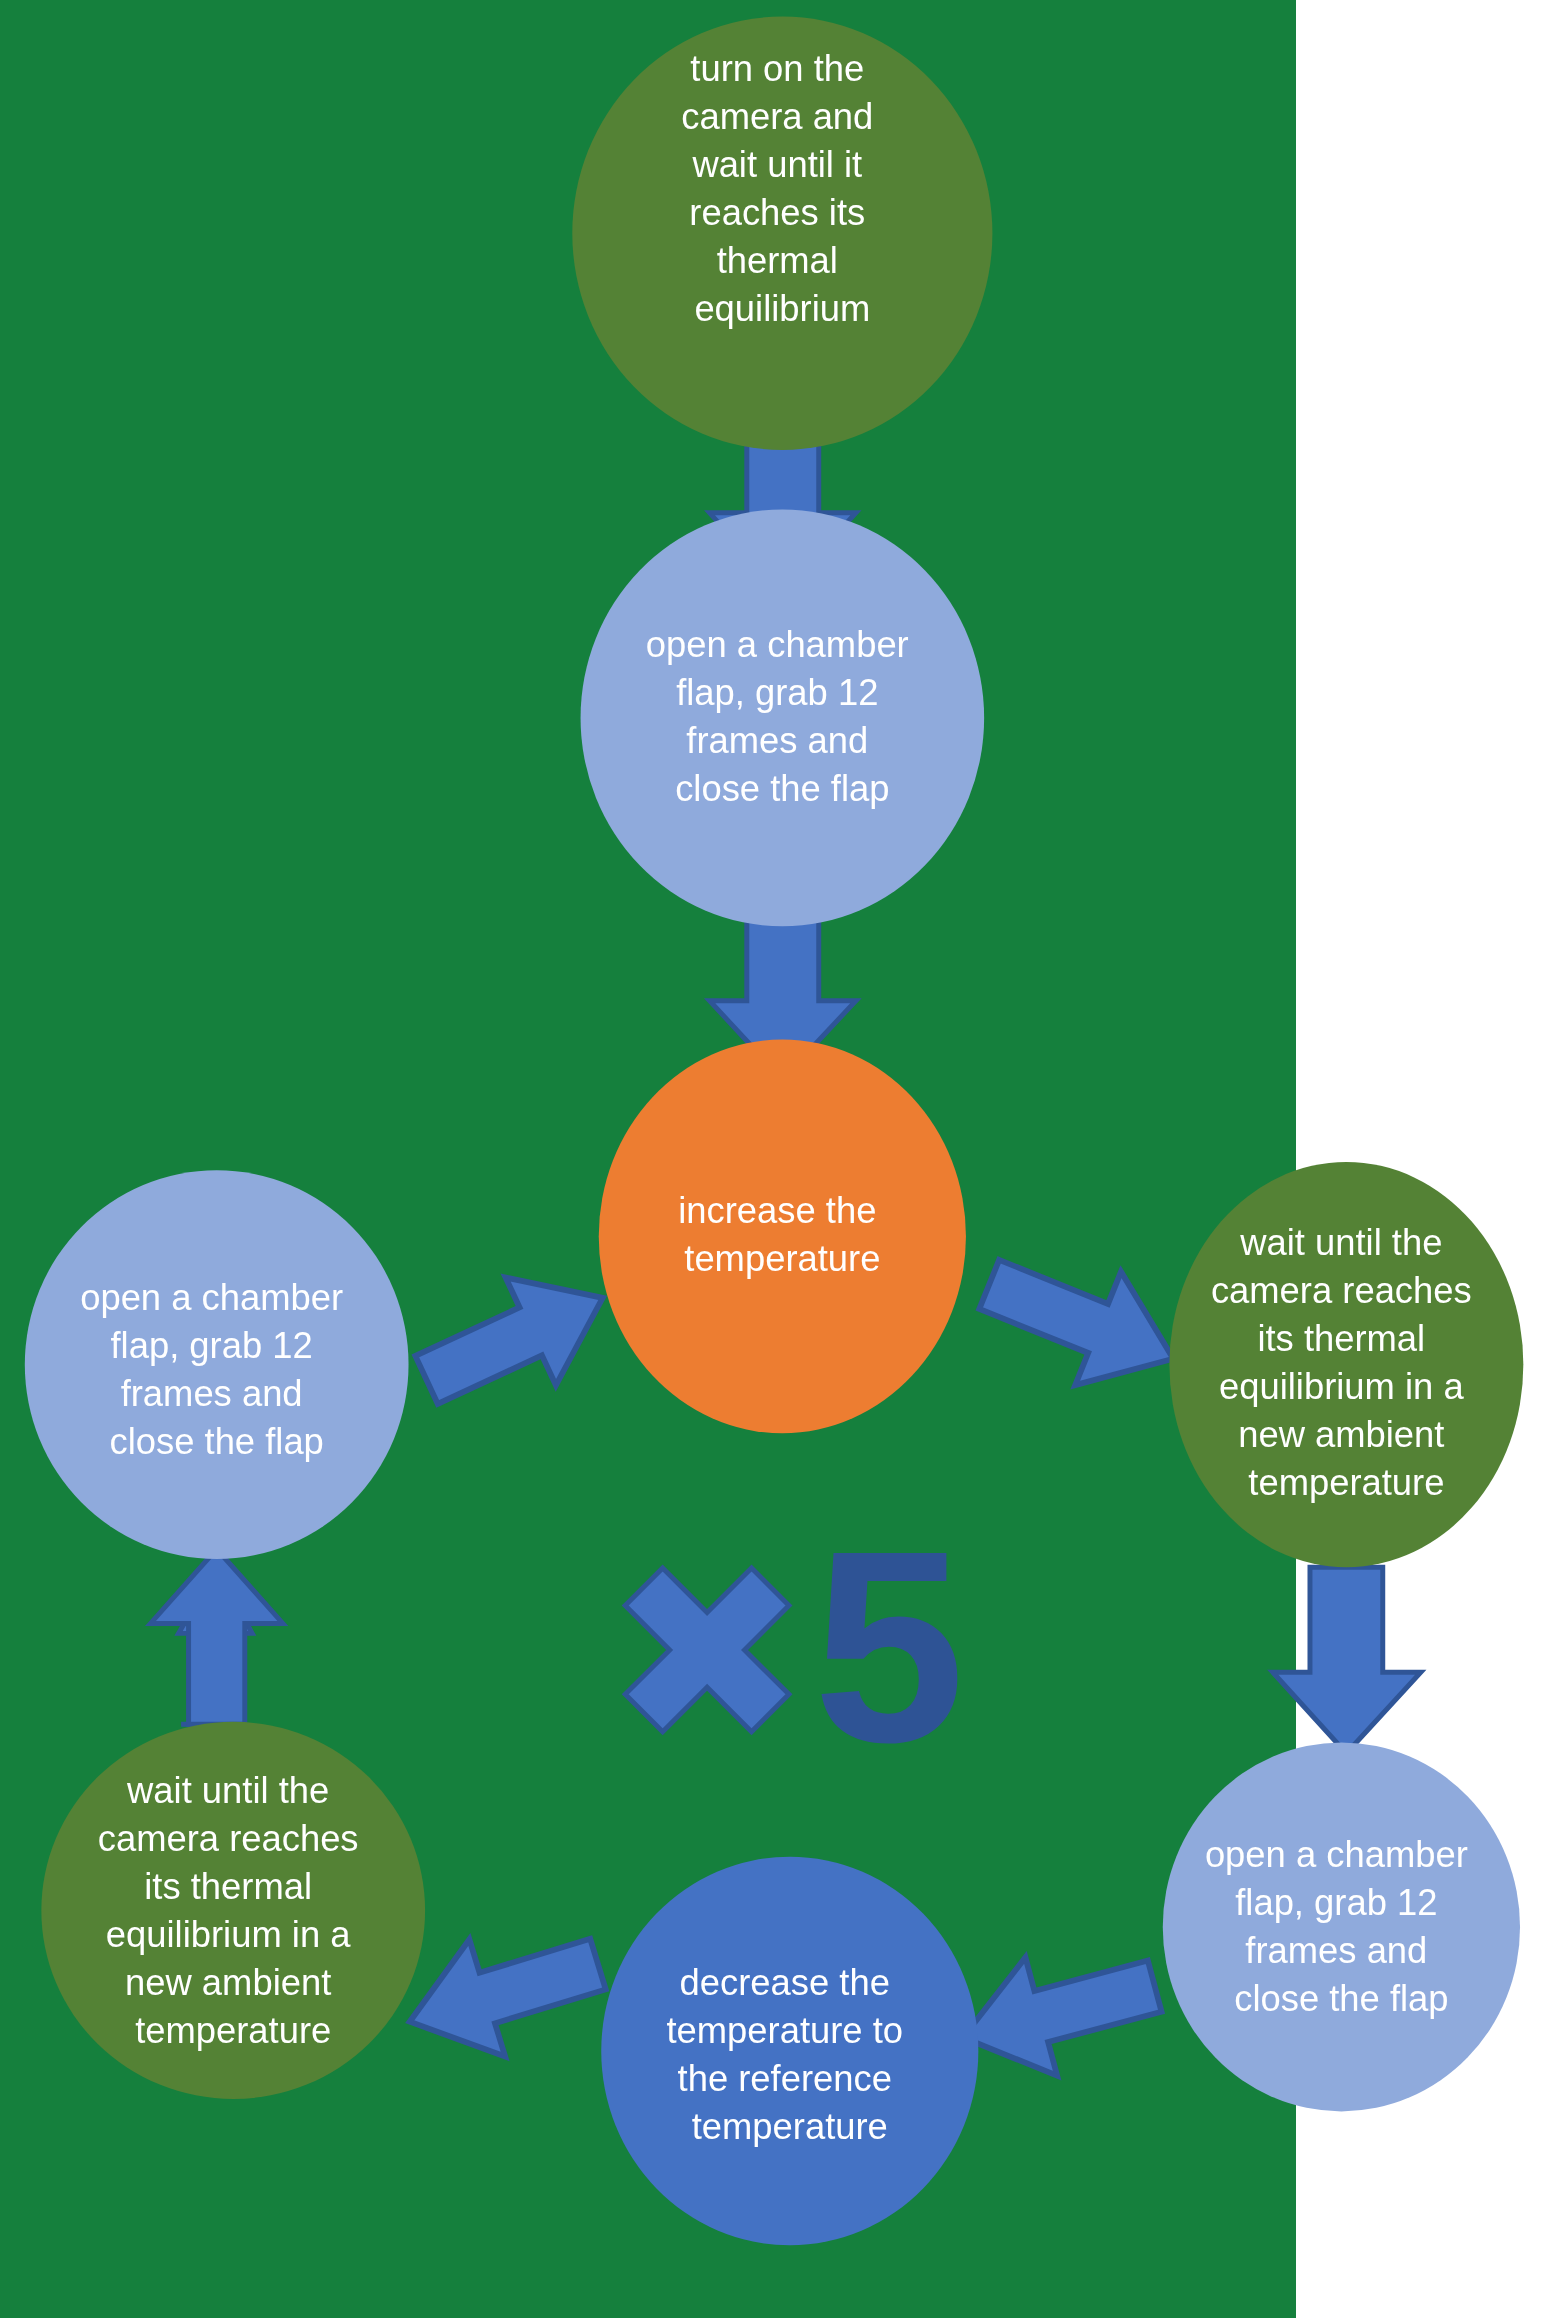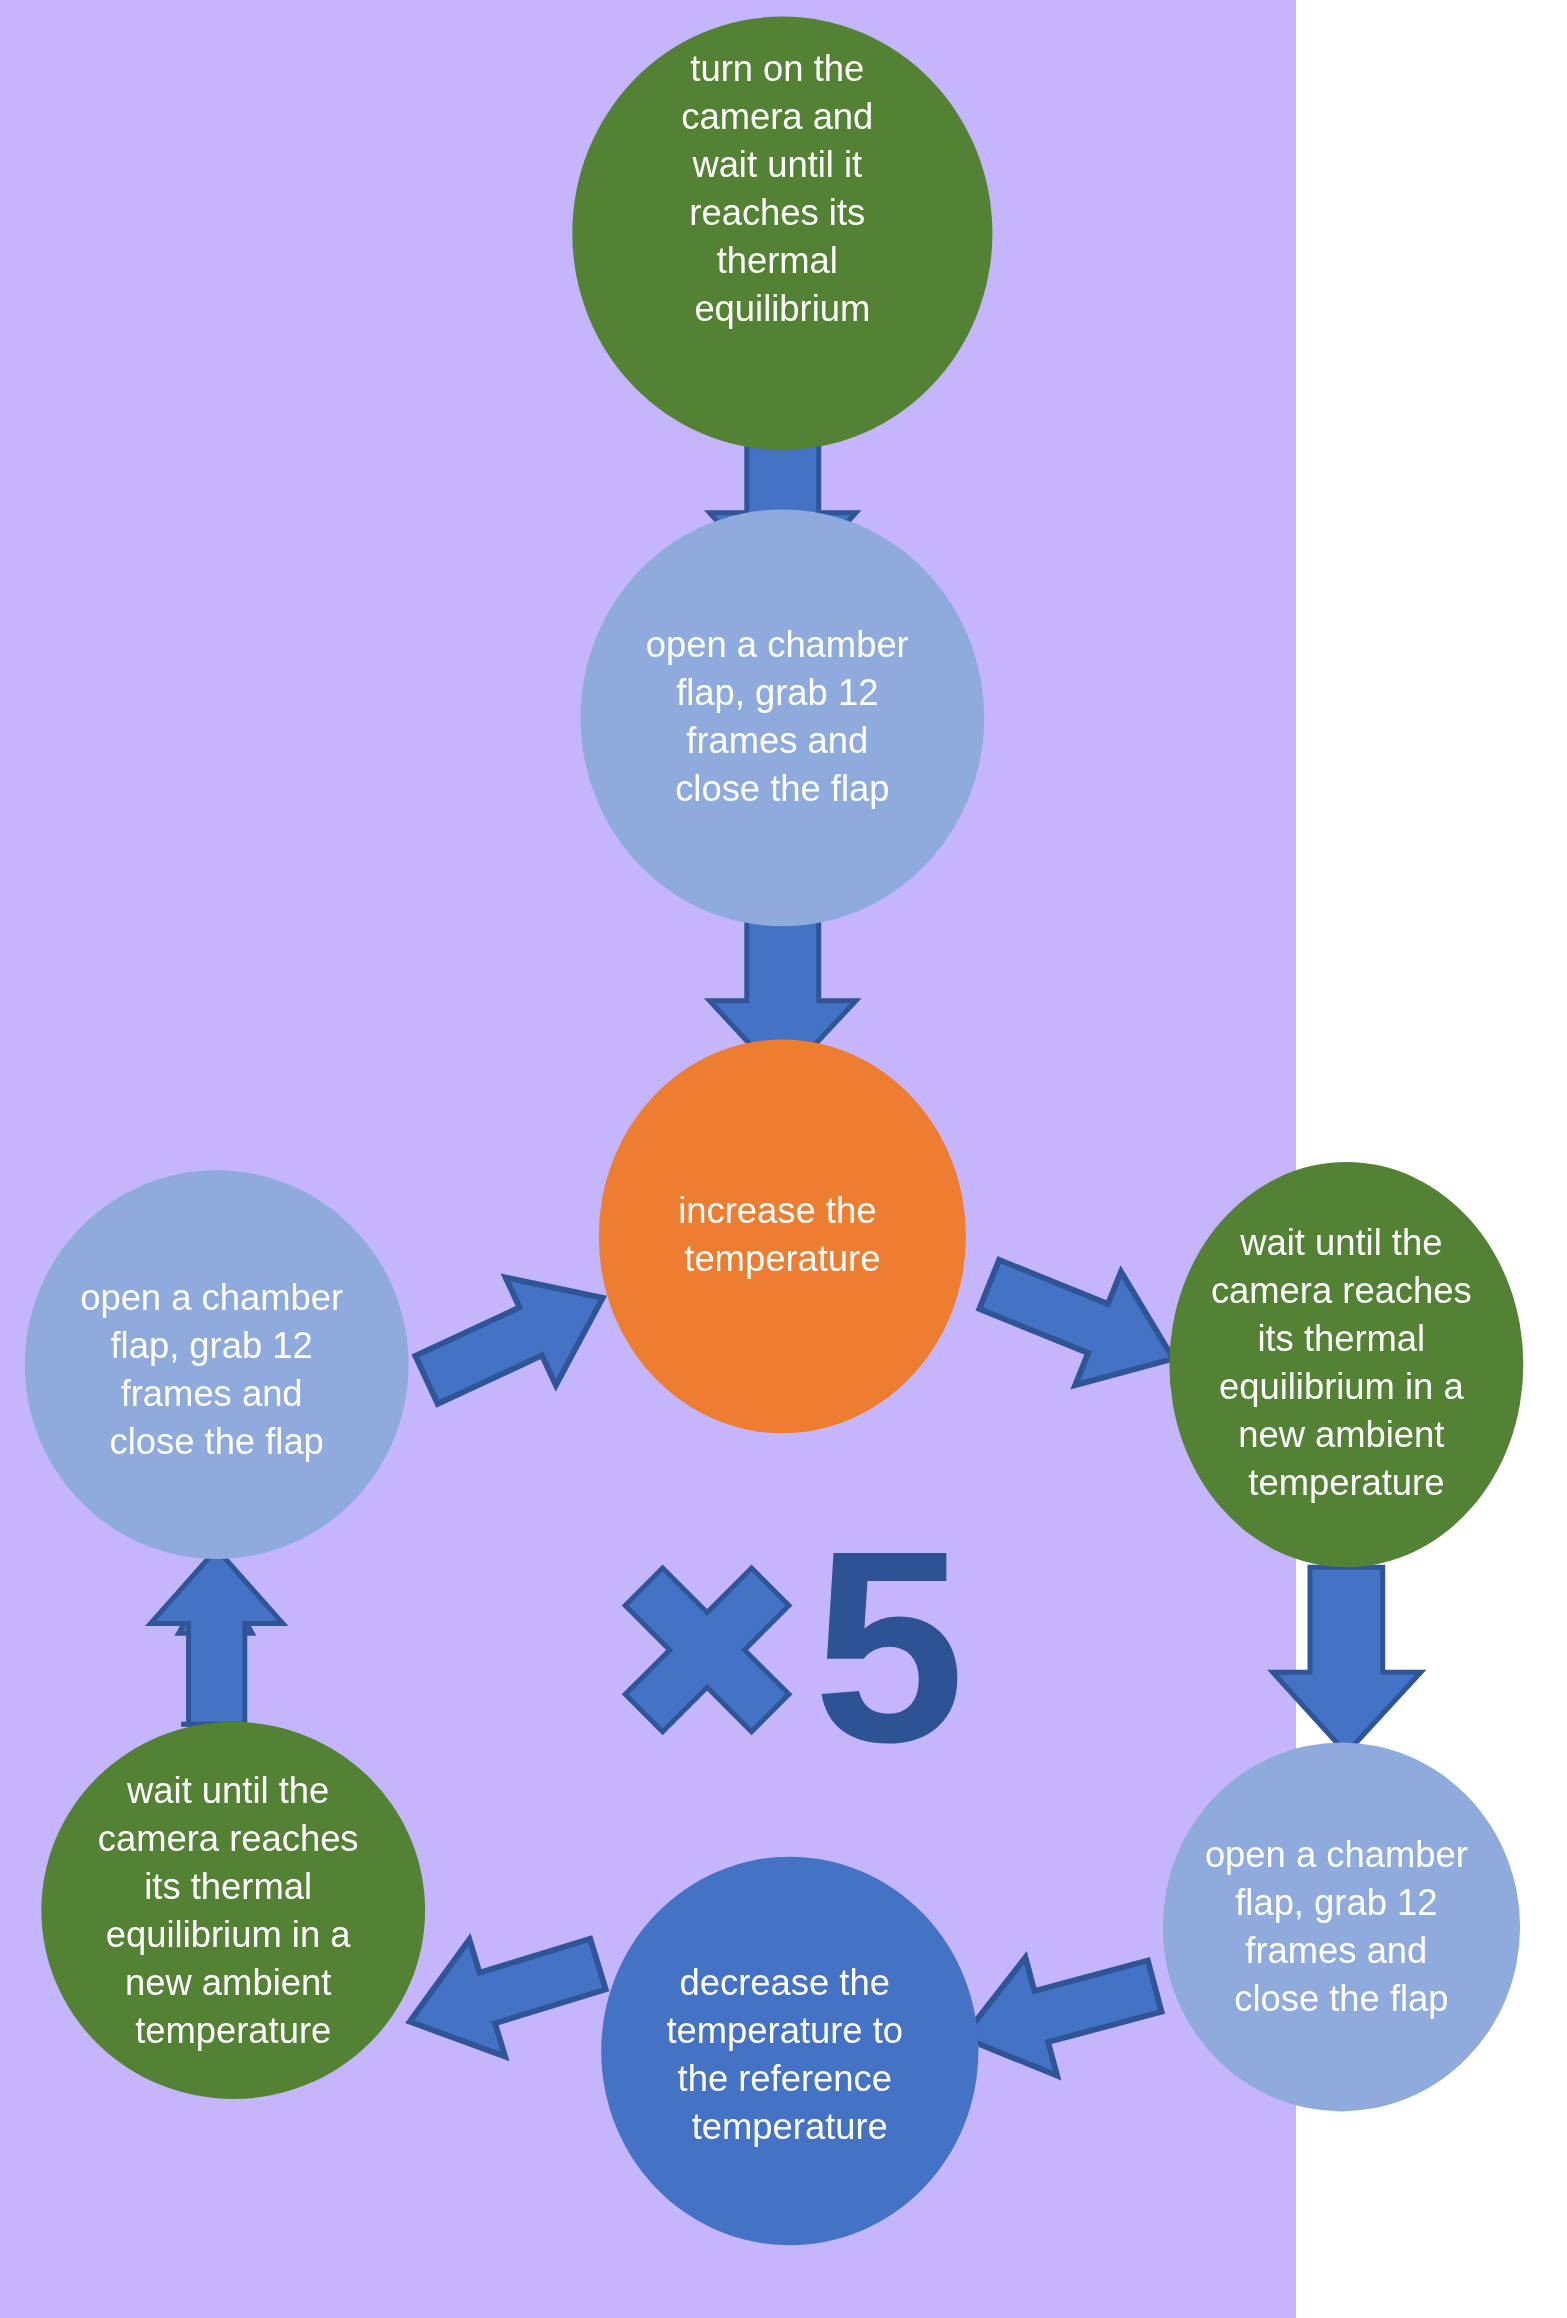--- a/index.html
+++ b/index.html
@@ -10,21 +10,21 @@
   body {
     width: 1568px;
     height: 2319px;
     font-family: "Liberation Sans", sans-serif;
     overflow: hidden;
   }
   #diagram-root {
     position: relative;
     width: 1296px;
     height: 2319px;
-    background: #c4b5fd;
+    background: #15803d;
   }
   svg.flow {
     display: block;
     width: 1568px;
     height: 2319px;
   }
   .node-label {
     font-family: "Liberation Sans", sans-serif;
     fill: #ffffff;
     text-anchor: middle;

